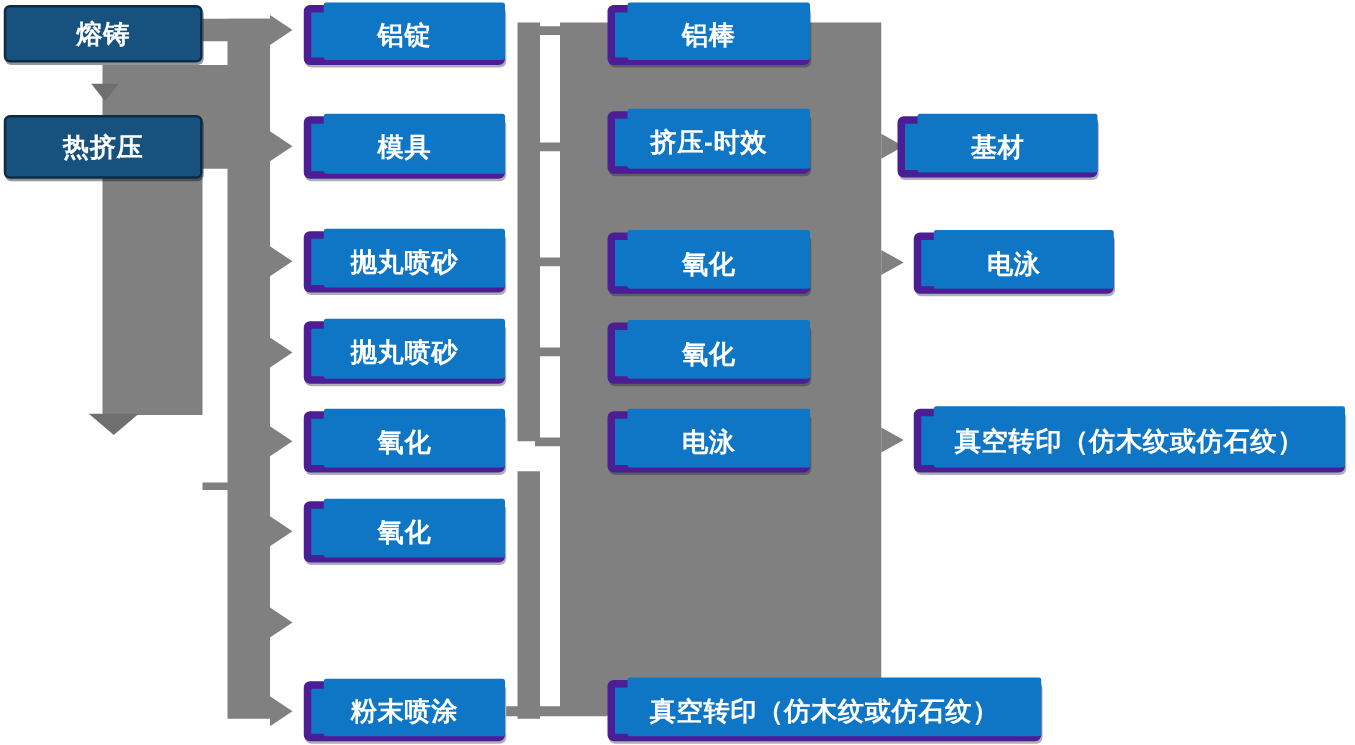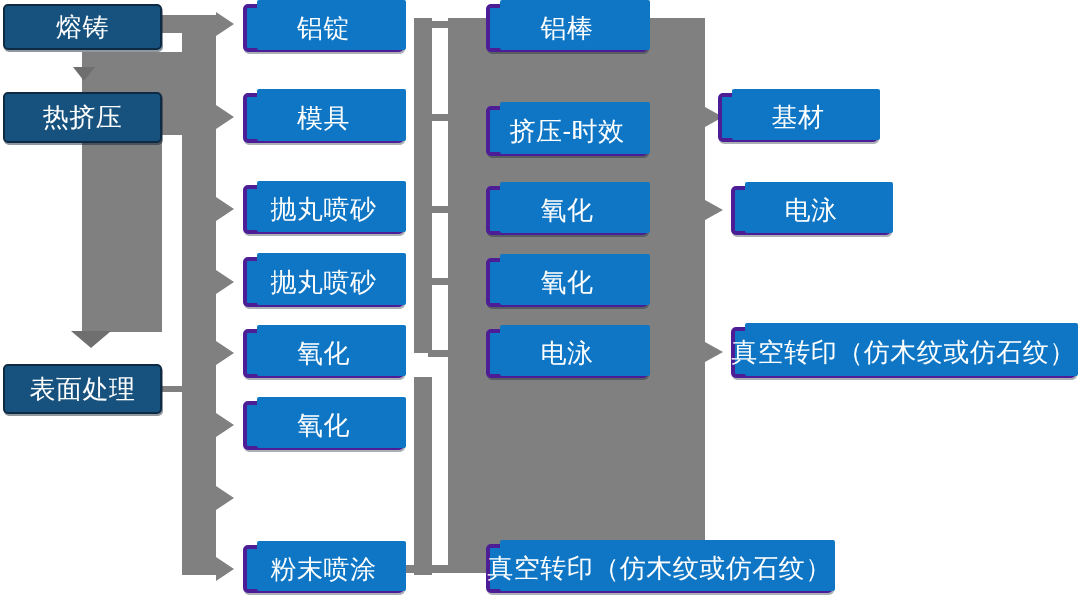--- a/index.html
+++ b/index.html
@@ -10,30 +10,30 @@
     overflow:hidden;
     font-family:"Liberation Sans", sans-serif;
   }
   .shape { position:absolute; }
   .tri { position:absolute; width:0; height:0; }
   .node {
     position:absolute;
     box-sizing:border-box;
     display:flex; align-items:center; justify-content:center;
     color:#ffffff;
-    font-size:26px;
-    font-weight:normal;
+    font-size:21px;
+    font-weight:bold;
     border-radius:5px;
     z-index:1;
     white-space:nowrap;
     letter-spacing:0.5px;
   }
   .node.bright {
     background:#0e76c4;
-    border:4px solid #4c1d95;
+    border:6px solid #4c1d95;
     box-shadow:1px 2px 0 rgba(13,30,50,.35);
   }
   
   .node.bright::before {
     content:"";
     position:absolute;
     z-index:-1;
     left:10px; top:-8px;
     width:calc(100% - 4px);
     height:calc(100% + 10px);
@@ -72,30 +72,29 @@
     <div class="tri" style="left: 216px; top: 413px; border-top: 12px solid transparent; border-bottom: 12px solid transparent; border-left: 18px solid rgb(128, 128, 128);"></div>
     <div class="tri" style="left: 216px; top: 486px; border-top: 12px solid transparent; border-bottom: 12px solid transparent; border-left: 18px solid rgb(128, 128, 128);"></div>
     <div class="tri" style="left: 216px; top: 557px; border-top: 12px solid transparent; border-bottom: 12px solid transparent; border-left: 18px solid rgb(128, 128, 128);"></div>
     <div class="tri" style="left: 705px; top: 107px; border-top: 10px solid transparent; border-bottom: 10px solid transparent; border-left: 18px solid rgb(128, 128, 128);"></div>
     <div class="tri" style="left: 705px; top: 200px; border-top: 10px solid transparent; border-bottom: 10px solid transparent; border-left: 18px solid rgb(128, 128, 128);"></div>
     <div class="tri" style="left: 705px; top: 342px; border-top: 10px solid transparent; border-bottom: 10px solid transparent; border-left: 18px solid rgb(128, 128, 128);"></div>
     <div class="tri" style="left: 73px; top: 67px; border-left: 11px solid transparent; border-right: 11px solid transparent; border-top: 14px solid rgb(111, 111, 111);"></div>
     <div class="tri" style="left: 71px; top: 331px; border-left: 20px solid transparent; border-right: 20px solid transparent; border-top: 17px solid rgb(111, 111, 111);"></div>
     <div class="node dark" style="left: 3px; top: 4px; width: 159px; height: 46px;">熔铸</div>
     <div class="node dark" style="left: 3px; top: 92px; width: 159px; height: 51px;">热挤压</div>
-    <div class="node dark" style="left: 3px; top: 364px; width: 159px; height: 50px;">表面处理</div>
     <div class="node bright" style="left: 243px; top: 4px; width: 161px; height: 48px;">铝锭</div>
     <div class="node bright" style="left: 243px; top: 93px; width: 161px; height: 50px; text-align: center;">模具</div>
     <div class="node bright" style="left: 243px; top: 185px; width: 161px; height: 49px;">抛丸喷砂</div>
     <div class="node bright" style="left: 243px; top: 257px; width: 161px; height: 50px;">抛丸喷砂</div>
     <div class="node bright" style="left: 243px; top: 329px; width: 161px; height: 49px;">氧化</div>
     <div class="node bright" style="left: 243px; top: 401px; width: 161px; height: 49px;">氧化</div>
     <div class="node bright" style="left: 486px; top: 4px; width: 162px; height: 48px;">铝棒</div>
     <div class="node bright" style="left: 243px; top: 545px; width: 161px; height: 48px;">粉末喷涂</div>
-    <div class="node bright" style="left: 486px; top: 106px; width: 162px; height: 50px;">挤压-时效</div>
+    <div class="node bright" style="left: 486px; top: 89px; width: 162px; height: 50px;">挤压-时效</div>
     <div class="node bright" style="left: 486px; top: 186px; width: 162px; height: 49px;">氧化</div>
     <div class="node bright" style="left: 486px; top: 258px; width: 162px; height: 49px;">氧化</div>
     <div class="node bright" style="left: 486px; top: 329px; width: 162px; height: 49px;">电泳</div>
     <div class="node bright" style="left: 718px; top: 93px; width: 160px; height: 49px;">基材</div>
     <div class="node bright" style="left: 731px; top: 186px; width: 160px; height: 49px;">电泳</div>
     <div class="node bright" style="left: 731px; top: 327px; width: 345px; height: 51px;">真空转印（仿木纹或仿石纹）</div>
     <div class="node bright" style="left: 486px; top: 544px; width: 347px; height: 49px;">真空转印（仿木纹或仿石纹）</div>
   </div>
 
 </body></html>

